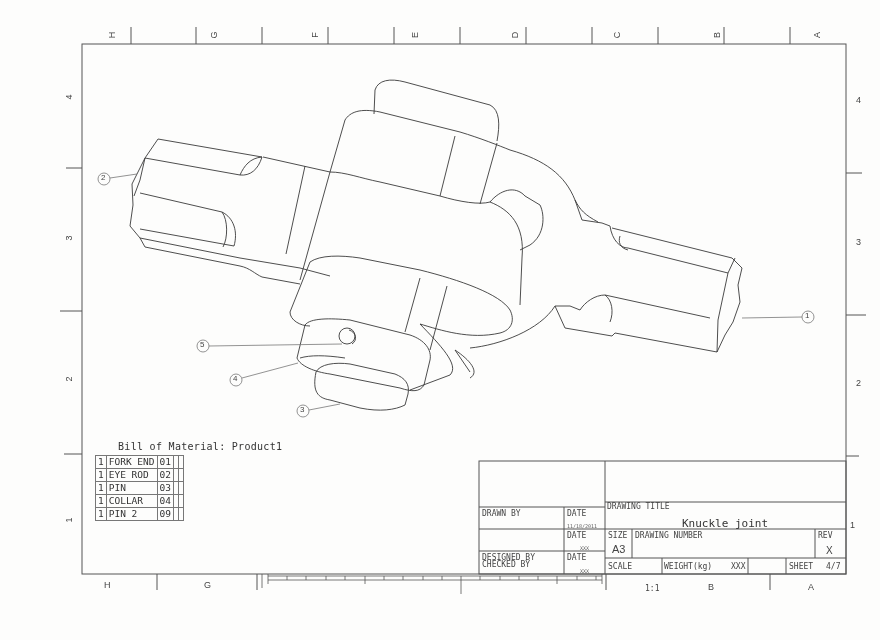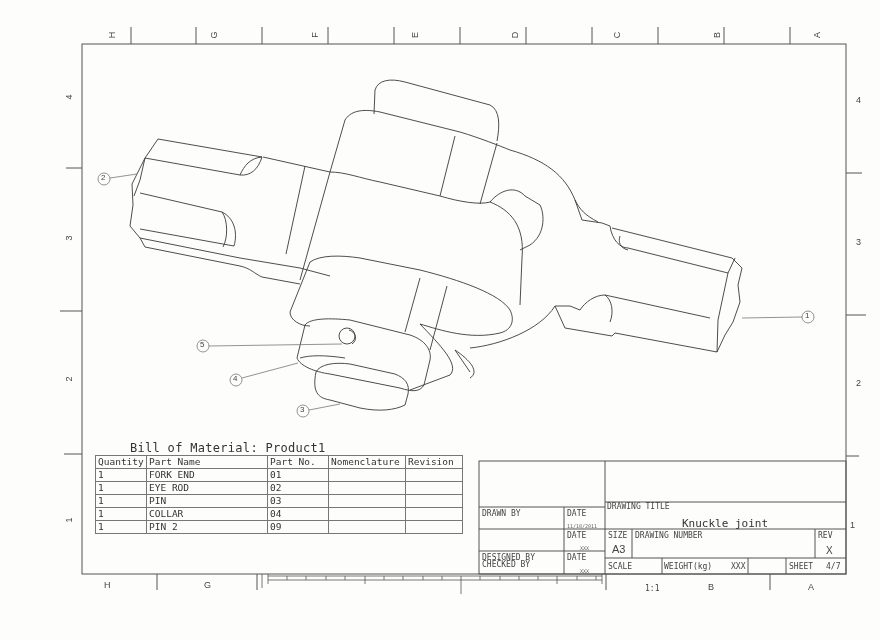--- a/index.html
+++ b/index.html
@@ -2,21 +2,21 @@
 <html><head>
 <meta charset="utf-8">
 <style>
   html, body { margin:0; padding:0; }
   body { width:880px; height:640px; background:#fdfdfc; position:relative; overflow:hidden;
          font-family:"DejaVu Sans Mono","Liberation Mono",monospace; color:#333; }
   #sheet { position:absolute; left:0; top:0; width:880px; height:640px; }
   .zone-label { position:absolute; font-family:"Liberation Sans",sans-serif; font-size:9px; color:#444; }
   .rot { transform:rotate(-90deg); }
   
-  #bom-title { position:absolute; left:98px; top:441px; font-size:12px; letter-spacing:0.3px; color:#333;padding-left:32px; }
+  #bom-title { position:absolute; left:86px; top:441px; font-size:10px; letter-spacing:0.3px; color:#333;padding-left:32px; }
   #bom { position:absolute; left:95px; top:455px; border-collapse:collapse; font-size:9.5px; }
   #bom td, #bom th { border:1px solid #777; padding:0 2px; height:12px; line-height:12px; font-weight:normal; text-align:left; color:#333; white-space:nowrap; }
   .tbtxt { position:absolute; font-size:8px; color:#444; white-space:nowrap; }
   .tbsmall { position:absolute; font-size:5px; color:#666; white-space:nowrap; }
 </style>
 </head>
 <body>
 
 <svg id="sheet" viewBox="0 0 880 640" xmlns="http://www.w3.org/2000/svg">
 
@@ -188,27 +188,20 @@
 
 <div class="zone-label" style="left:805px;top:311px;font-size:8px;">1</div>
 <div class="zone-label" style="left:101px;top:173px;font-size:8px;">2</div>
 <div class="zone-label" style="left:300px;top:405px;font-size:8px;">3</div>
 <div class="zone-label" style="left:233px;top:374px;font-size:8px;">4</div>
 <div class="zone-label" style="left:200px;top:340px;font-size:8px;">5</div>
 
 <div id="bom-title">Bill of Material: Product1</div>
 <table id="bom">
   <tbody>
-      <tr>
-    <th style="width:46px">Quantity</th>
-    <th style="width:116px">Part Name</th>
-    <th style="width:56px">Part No.</th>
-    <th style="width:72px">Nomenclature</th>
-    <th style="width:52px">Revision</th>
-  </tr>
   <tr>
     <td>1</td>
     <td>FORK END</td>
     <td>01</td>
     <td></td>
     <td></td>
   </tr>
   <tr>
     <td>1</td>
     <td>EYE ROD</td>

